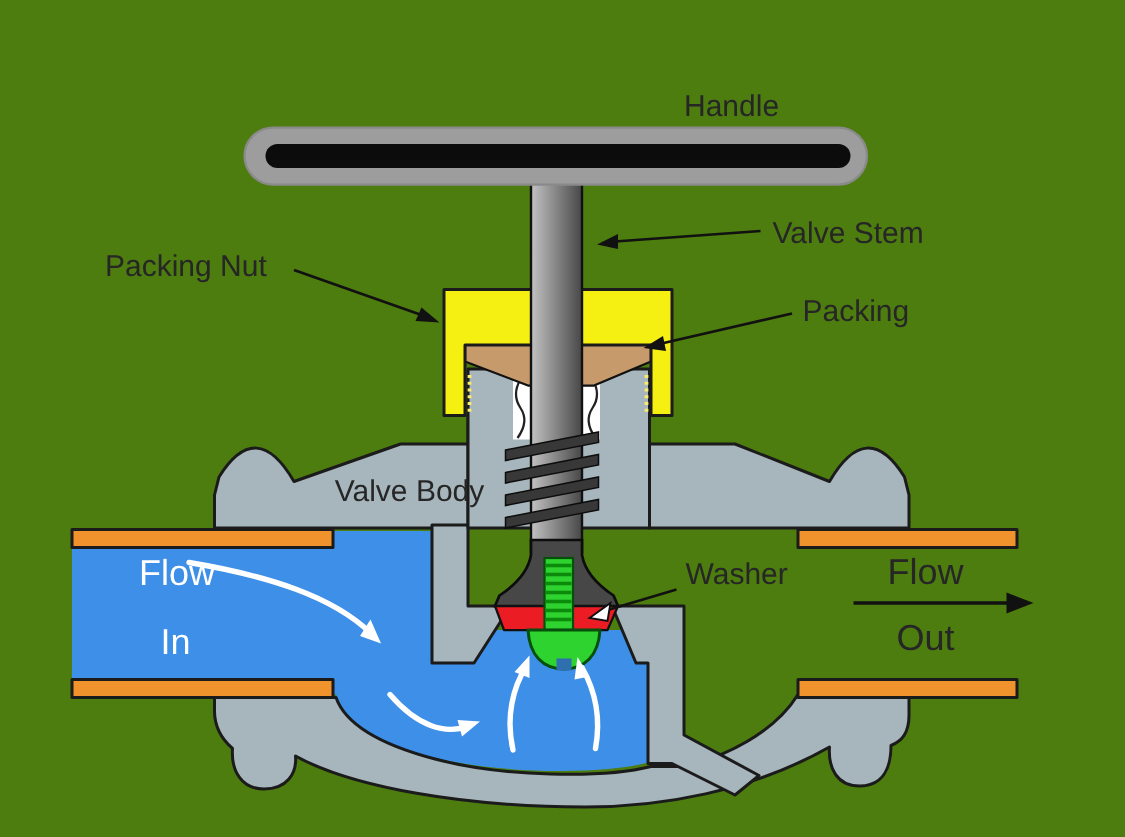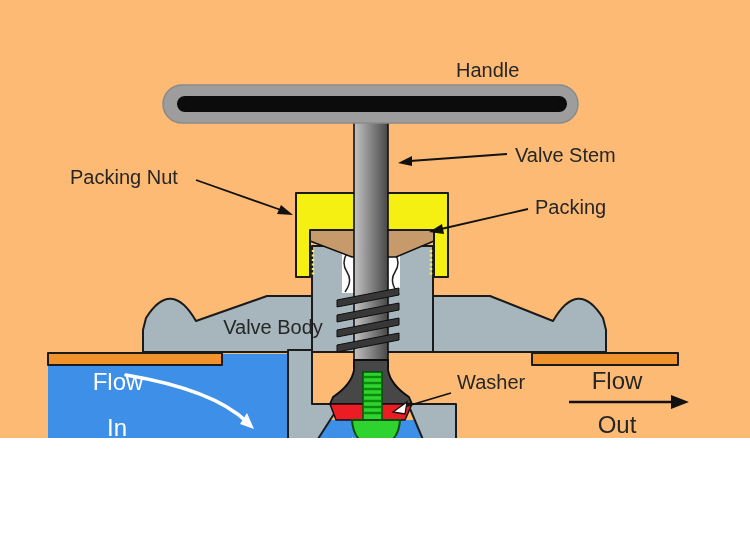--- a/index.html
+++ b/index.html
@@ -1,16 +1,16 @@
 <!DOCTYPE html>
 <html><head>
 <meta charset="utf-8">
 <style>
   html,body{margin:0;padding:0;background:#ffffff;}
-  #stage{position:relative;width:750px;height:438px;background:#fdba74;overflow:hidden;
+  #stage{position:relative;width:750px;height:558px;background:#4d7c0f;overflow:hidden;
          font-family:"Liberation Sans",sans-serif;}
   svg{display:block;}
   .ol{stroke:#1b1b1b;stroke-width:2;stroke-linejoin:round;}
   .ol1{stroke:#111111;stroke-width:1.5;stroke-linejoin:round;}
   .lbl{fill:#262626;font-size:20px;font-family:"Liberation Sans",sans-serif;}
   .lblw{fill:#ffffff;font-size:24px;font-family:"Liberation Sans",sans-serif;}
   .leader{stroke:#111111;stroke-width:1.8;fill:none;}
   .flowline{stroke:#ffffff;stroke-width:3.6;fill:none;stroke-linecap:round;}
 </style>
 </head>

